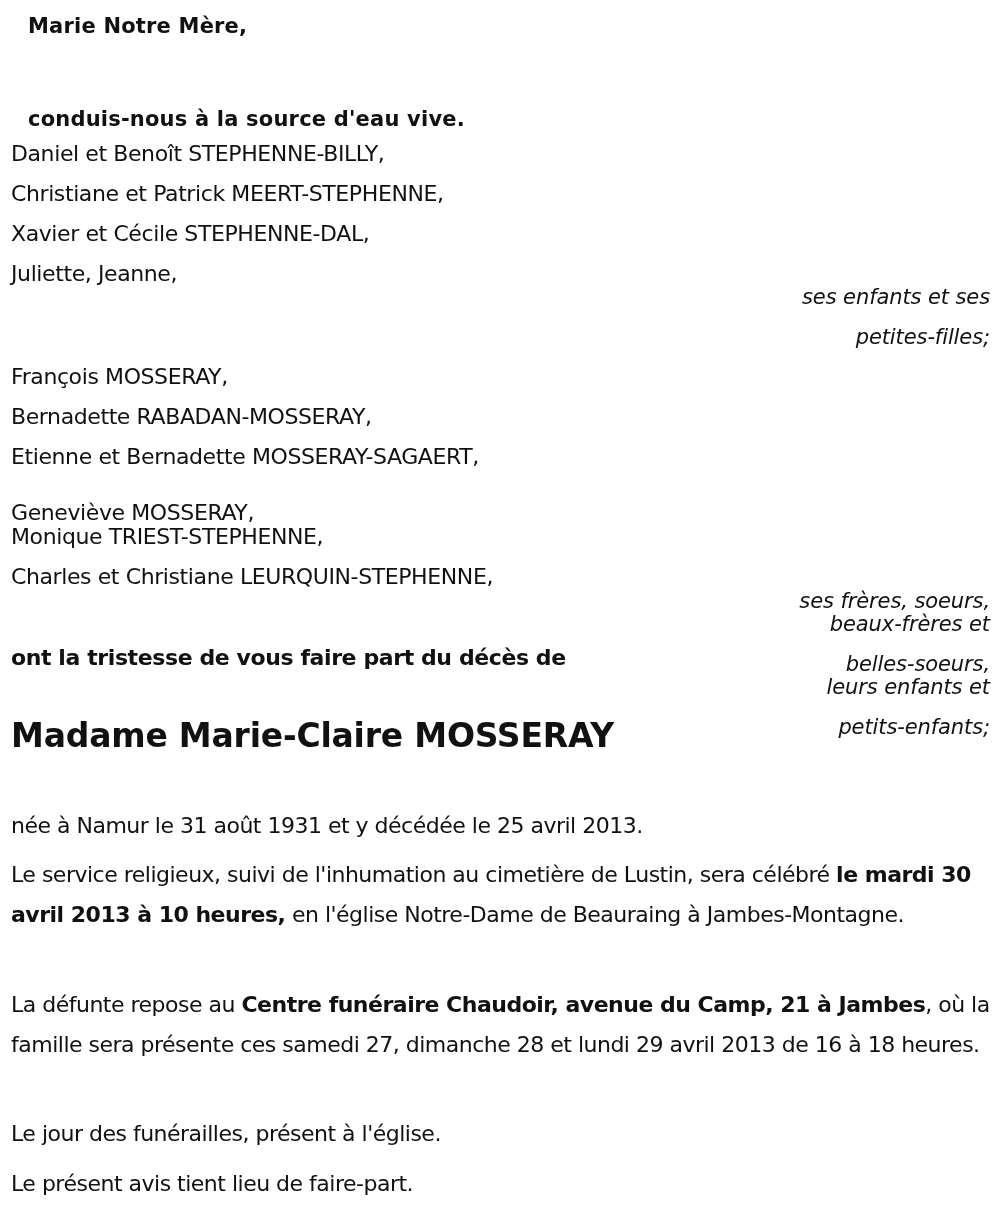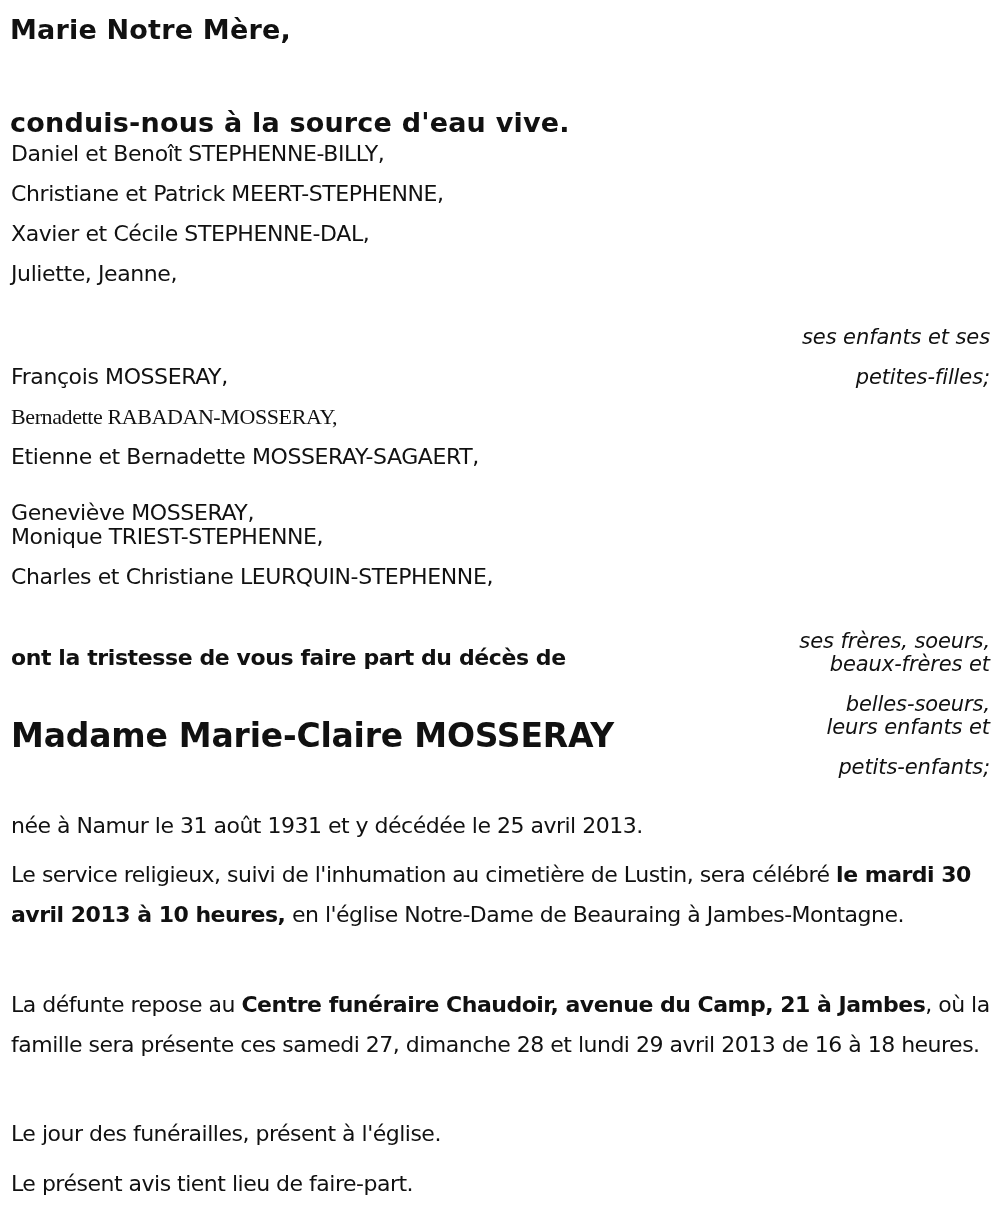--- a/index.html
+++ b/index.html
@@ -1,21 +1,21 @@
 <!DOCTYPE html>
 <html><head>
   <meta charset="utf-8">
   <style>
     html, body { margin: 0; padding: 0; background: #ffffff; }
     body { width: 1000px; height: 1219px; position: relative; overflow: hidden;
            font-family: "DejaVu Sans", sans-serif; color: #111111; }
     .abs { position: absolute; white-space: nowrap; }
-    .verse { left: 10px; font-weight: bold; font-size: 27px; letter-spacing: 0.2px; }
+    .verse { left: 28px; font-weight: bold; font-size: 21px; letter-spacing: 0.2px; }
     .line { left: 11px; font-size: 22px; letter-spacing: -0.4px; }
-    .rel { right: 10px; font-style: italic; font-size: 21px; text-align: right; letter-spacing: -0.1px; margin-top: 40px; }
+    .rel { right: 10px; font-style: italic; font-size: 21px; text-align: right; letter-spacing: -0.1px; }
     .name { left: 11px; font-weight: bold; font-size: 33px; letter-spacing: -0.2px; }
     .para { left: 11px; width: 980px; font-size: 22px; line-height: 40px; letter-spacing: -0.5px; white-space: normal; }
     b { font-weight: bold; }
   </style>
 </head>
 <body>
 
 <div>
 
   <div class="abs verse" style="top:14px;">Marie Notre Mère,</div>
@@ -27,21 +27,21 @@
     <div class="abs line" style="top:221px;">Xavier et Cécile STEPHENNE-DAL,</div>
     <div class="abs line" style="top:261px;">Juliette, Jeanne,</div>
   </div>
   <div>
     <div class="abs rel" style="top:285px;">ses enfants et ses</div>
     <div class="abs rel" style="top:325px;">petites-filles;</div>
   </div>
 
   <div>
     <div class="abs line" style="top:364px;">François MOSSERAY,</div>
-    <div class="abs line" style="top:404px;font-family:Liberation Serif, serif;">Bernadette RABADAN-MOSSERAY,</div>
+    <div class="abs line" style="top:404px;">Bernadette RABADAN-MOSSERAY,</div>
     <div class="abs line" style="top:444px;">Etienne et Bernadette MOSSERAY-SAGAERT,</div>
     <div class="abs line" style="top:500px;text-align:center;">Geneviève MOSSERAY,</div>
     <div class="abs line" style="top:524px;">Monique TRIEST-STEPHENNE,</div>
     <div class="abs line" style="top:564px;">Charles et Christiane LEURQUIN-STEPHENNE,</div>
   </div>
   <div>
     <div class="abs rel" style="top:589px;">ses frères, soeurs,</div>
     <div class="abs rel" style="top:612px;">beaux-frères et</div>
     <div class="abs rel" style="top:652px;">belles-soeurs,</div>
     <div class="abs rel" style="top:675px;">leurs enfants et</div>

